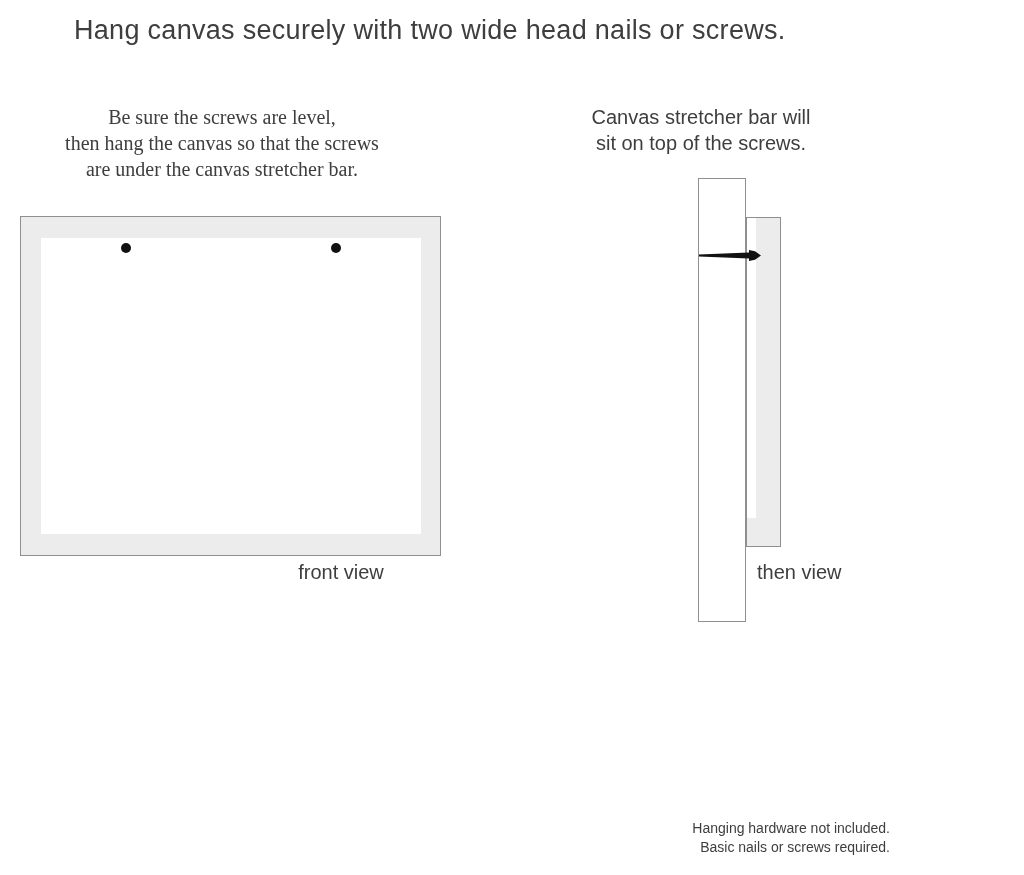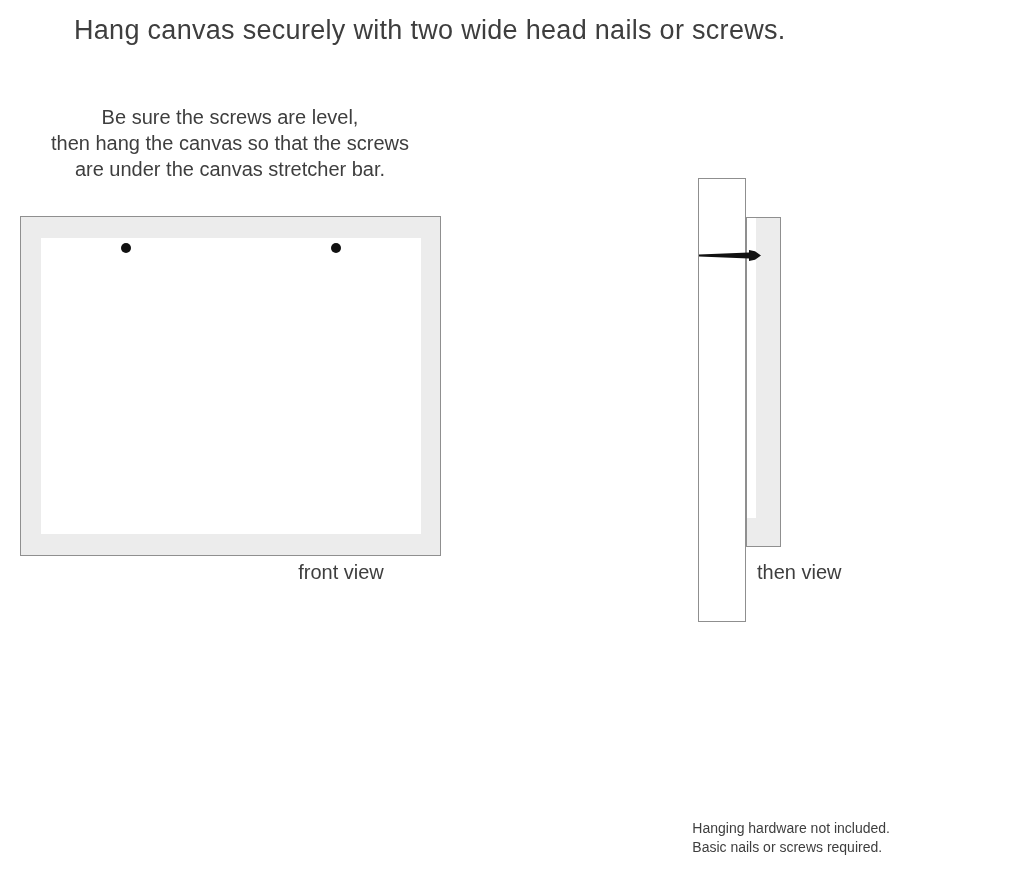--- a/index.html
+++ b/index.html
@@ -22,21 +22,21 @@
   .page-title{
     left:74px;top:15px;
     font-size:27px;font-weight:300;letter-spacing:.3px;
     white-space:nowrap;
   }
   .instr{
     top:104px;
     font-size:20px;font-weight:300;line-height:26px;
     text-align:center;white-space:pre-line;
   }
-  .instr-front{left:20px;width:420px;}
+  .instr-front{left:12px;width:420px;font-family:Liberation Serif, serif;}
   .instr-side{left:550px;width:302px;}
 
   
   .front-canvas{
     left:20px;top:216px;width:421px;height:340px;
     background:var(--canvas-fill);
     border:1.5px solid var(--outline);
     box-sizing:border-box;
   }
   .front-inner{
@@ -73,34 +73,36 @@
     box-sizing:border-box;
   }
   .nail-svg{
     left:697px;top:247px;width:66px;height:17px;
     color:var(--nail);z-index:5;
   }
 
   .footer-note{
     right:18px;top:819px;
     font-size:14px;line-height:18.5px;
-    text-align:left;white-space:pre-line;
+    text-align:right;white-space:pre-line;
     color:var(--text);
   }
 </style>
 </head>
 <body>
 
 <div id="stage">
 
   <div class="abs page-title">Hang canvas securely with two wide head nails or screws.</div>
 
   <div class="abs instr instr-front">Be sure the screws are level,
 then hang the canvas so that the screws
 are under the canvas stretcher bar.</div>
+  <div class="abs instr instr-side">Canvas stretcher bar will
+sit on top of the screws.</div>
 
   <div class="abs front-canvas">
     <div class="front-inner"></div>
     <div class="nail-dot left"></div>
     <div class="nail-dot right"></div>
   </div>
   <div class="abs view-label front-label">front view</div>
 
   <div class="abs side-canvas">
     <div class="side-canvas-whitestrip"></div>

